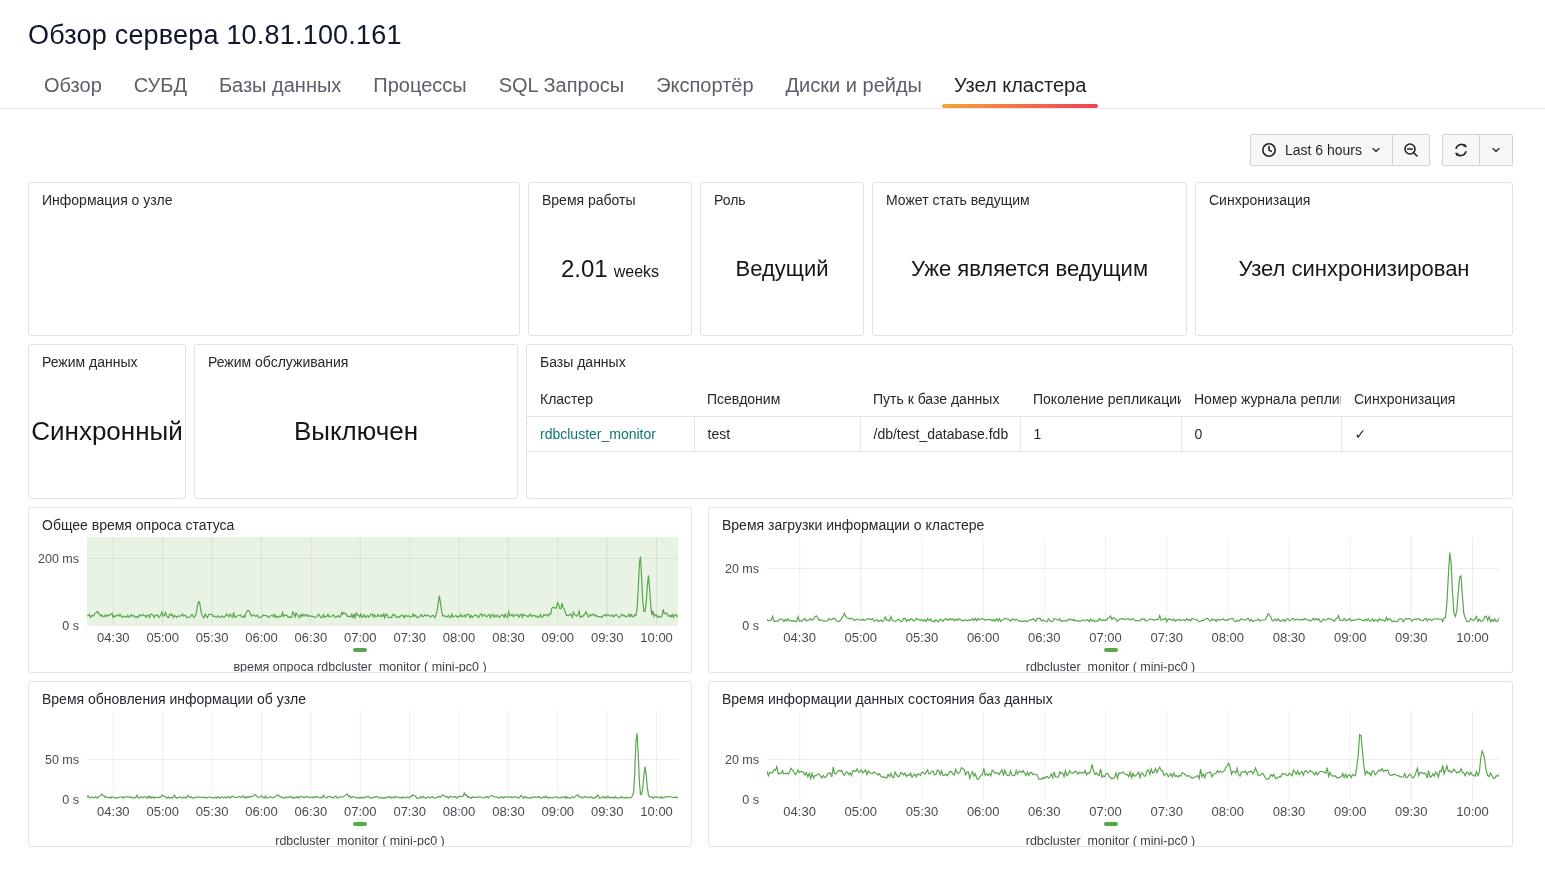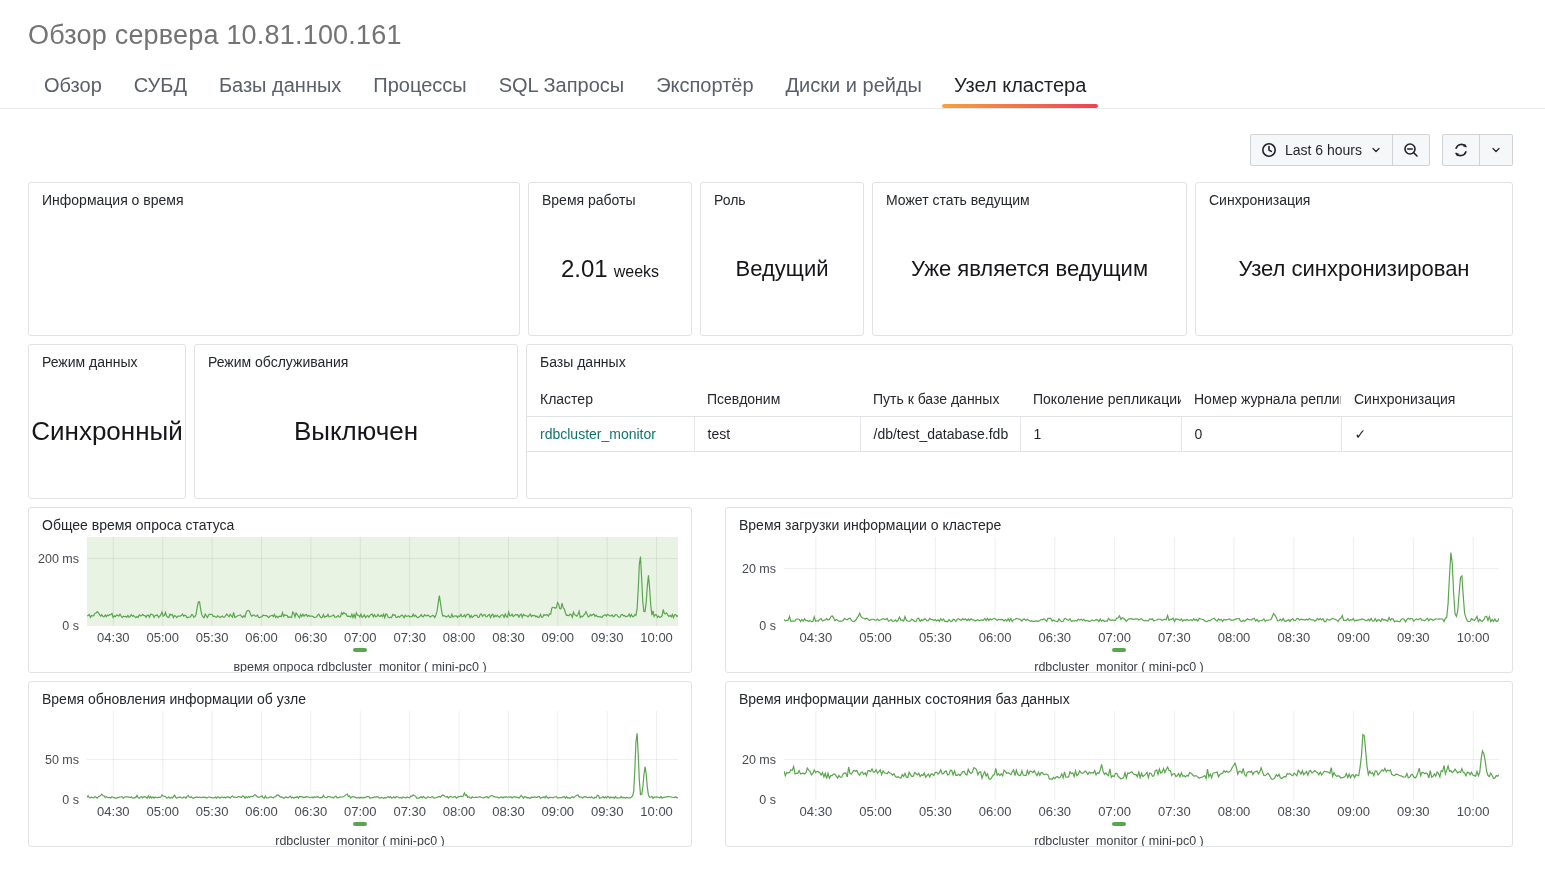--- a/index.html
+++ b/index.html
@@ -1,34 +1,34 @@
 <!DOCTYPE html>
 <html><head>
 <meta charset="utf-8">
 <style>
   html,body{margin:0;padding:0;background:#fff;}
   body{width:1545px;height:881px;overflow:hidden;font-family:"Liberation Sans",sans-serif;color:#1f2328;}
   .page{padding:0 32px 0 28px;}
-  .page-title{font-size:27px;font-weight:500;color:#737373;margin:20px 0 0 0;letter-spacing:.2px;}
+  .page-title{font-size:27px;font-weight:500;color:#0f172a;margin:20px 0 0 0;letter-spacing:.2px;}
   
   .tab-bar{position:relative;margin-top:16px;border-bottom:1px solid #e7e9ea;margin-left:-28px;margin-right:-32px;padding-left:28px;display:flex;}
   .tab{position:relative;padding:7px 16px 11px 16px;font-size:20px;color:#5a6069;cursor:pointer;white-space:nowrap;}
   .tab.active{color:#1d2126;font-weight:500;}
   .tab.active::after{content:"";position:absolute;left:4px;right:4px;bottom:0;height:4px;border-radius:2px;background:linear-gradient(90deg,#f5a33b,#ef4056);}
   
   .toolbar{display:flex;justify-content:flex-end;gap:12px;margin:25px 0 16px 0;}
   .btn-group{display:flex;border:1px solid #cfd3d7;border-radius:2px;background:#f6f7f8;height:32px;box-sizing:border-box;}
   .btn-seg{display:flex;align-items:center;gap:8px;padding:0 10px;font-size:14px;font-weight:500;color:#1f2328;cursor:pointer;justify-content:center;}
   .btn-seg + .btn-seg{border-left:1px solid #cfd3d7;}
   .btn-seg svg{display:block;}
   
   .row{display:grid;gap:8px;margin-bottom:8px;}
   .row1{grid-template-columns:492px 164px 164px 315px 1fr;height:154px;}
   .row2{grid-template-columns:158px 324px 1fr;height:155px;}
-  .row3,.row4{grid-template-columns:664px 1fr;gap:33px;height:166px;}
+  .row3,.row4{grid-template-columns:664px 1fr;gap:16px;height:166px;}
   .panel{background:#fff;border:1px solid #e0e3e6;border-radius:3px;box-sizing:border-box;display:flex;flex-direction:column;overflow:hidden;}
   .panel-title{font-size:14px;font-weight:500;color:#24282d;padding:9px 13px 4px 13px;white-space:nowrap;overflow:hidden;}
   .stat-value-wrap{flex:1;display:flex;align-items:center;justify-content:center;padding:0 8px 10px 8px;}
   .stat-value{font-size:22px;font-weight:500;color:#141619;text-align:center;white-space:nowrap;}
   .stat-value.big26{font-size:26px;}
   .stat-unit{font-size:16px;font-weight:500;margin-left:6px;}
   
   .db-table{width:100%;border-collapse:collapse;table-layout:fixed;margin-top:8px;}
   .db-table th,.db-table td{font-weight:400;font-size:14px;text-align:left;padding:9px 13px;white-space:nowrap;overflow:hidden;box-sizing:border-box;}
   .db-table th{color:#24282d;font-weight:500;border-bottom:1px solid #e0e3e6;}
@@ -98,21 +98,21 @@
       <div class="btn-seg">
         <svg width="12" height="12" viewBox="0 0 16 16">
           <path class="icon-stroke" d="M4 6l4 4 4-4"></path>
         </svg>
       </div>
     </div>
   </div>
 
   <div class="row row1">
     <div class="panel">
-      <div class="panel-title">Информация о время</div>
+      <div class="panel-title">Информация о узле</div>
     </div>
     <div class="panel">
       <div class="panel-title">Время работы</div>
       <div class="stat-value-wrap">
         <div class="stat-value" style="font-size:24px;"><span>2.01</span><span class="stat-unit">weeks</span></div>
       </div>
     </div>
     <div class="panel">
       <div class="panel-title">Роль</div>
       <div class="stat-value-wrap">

